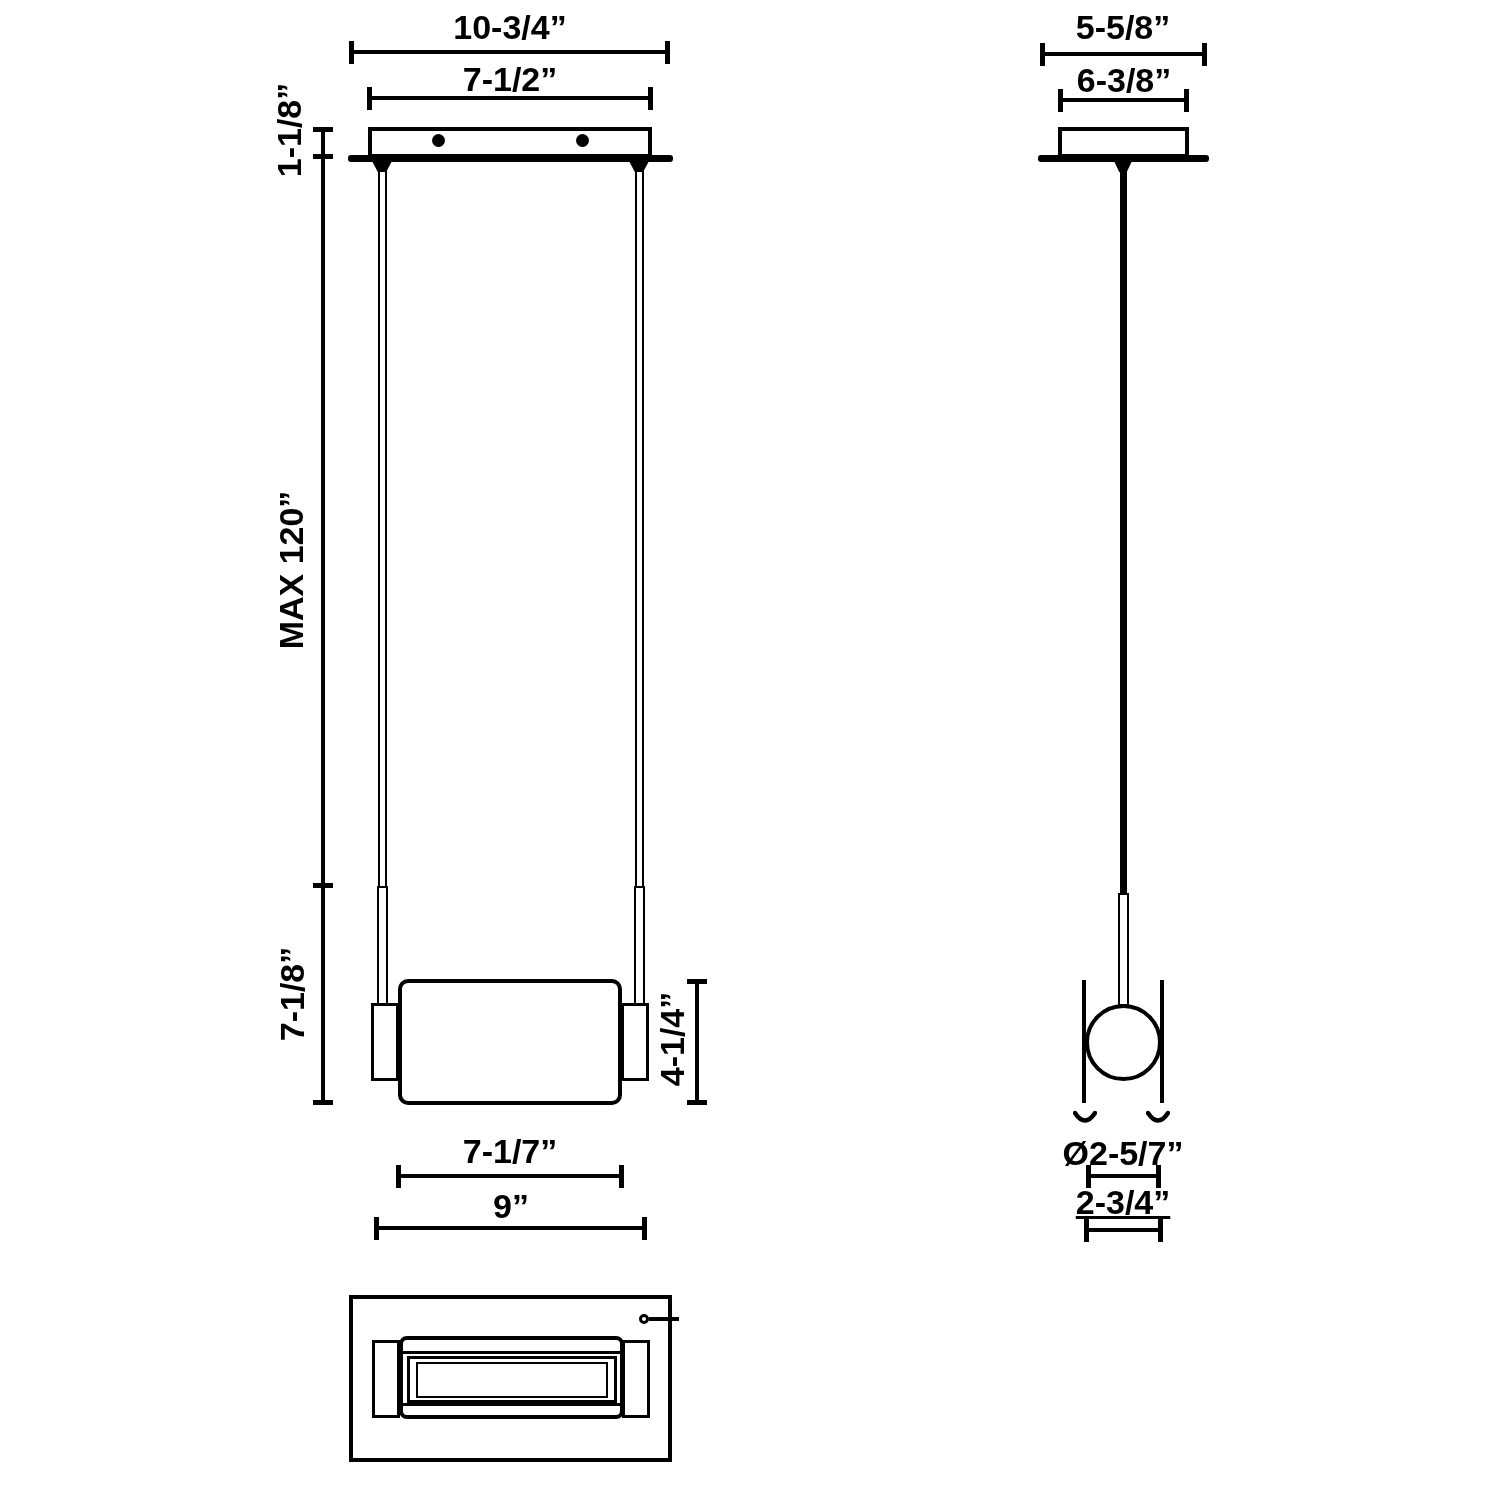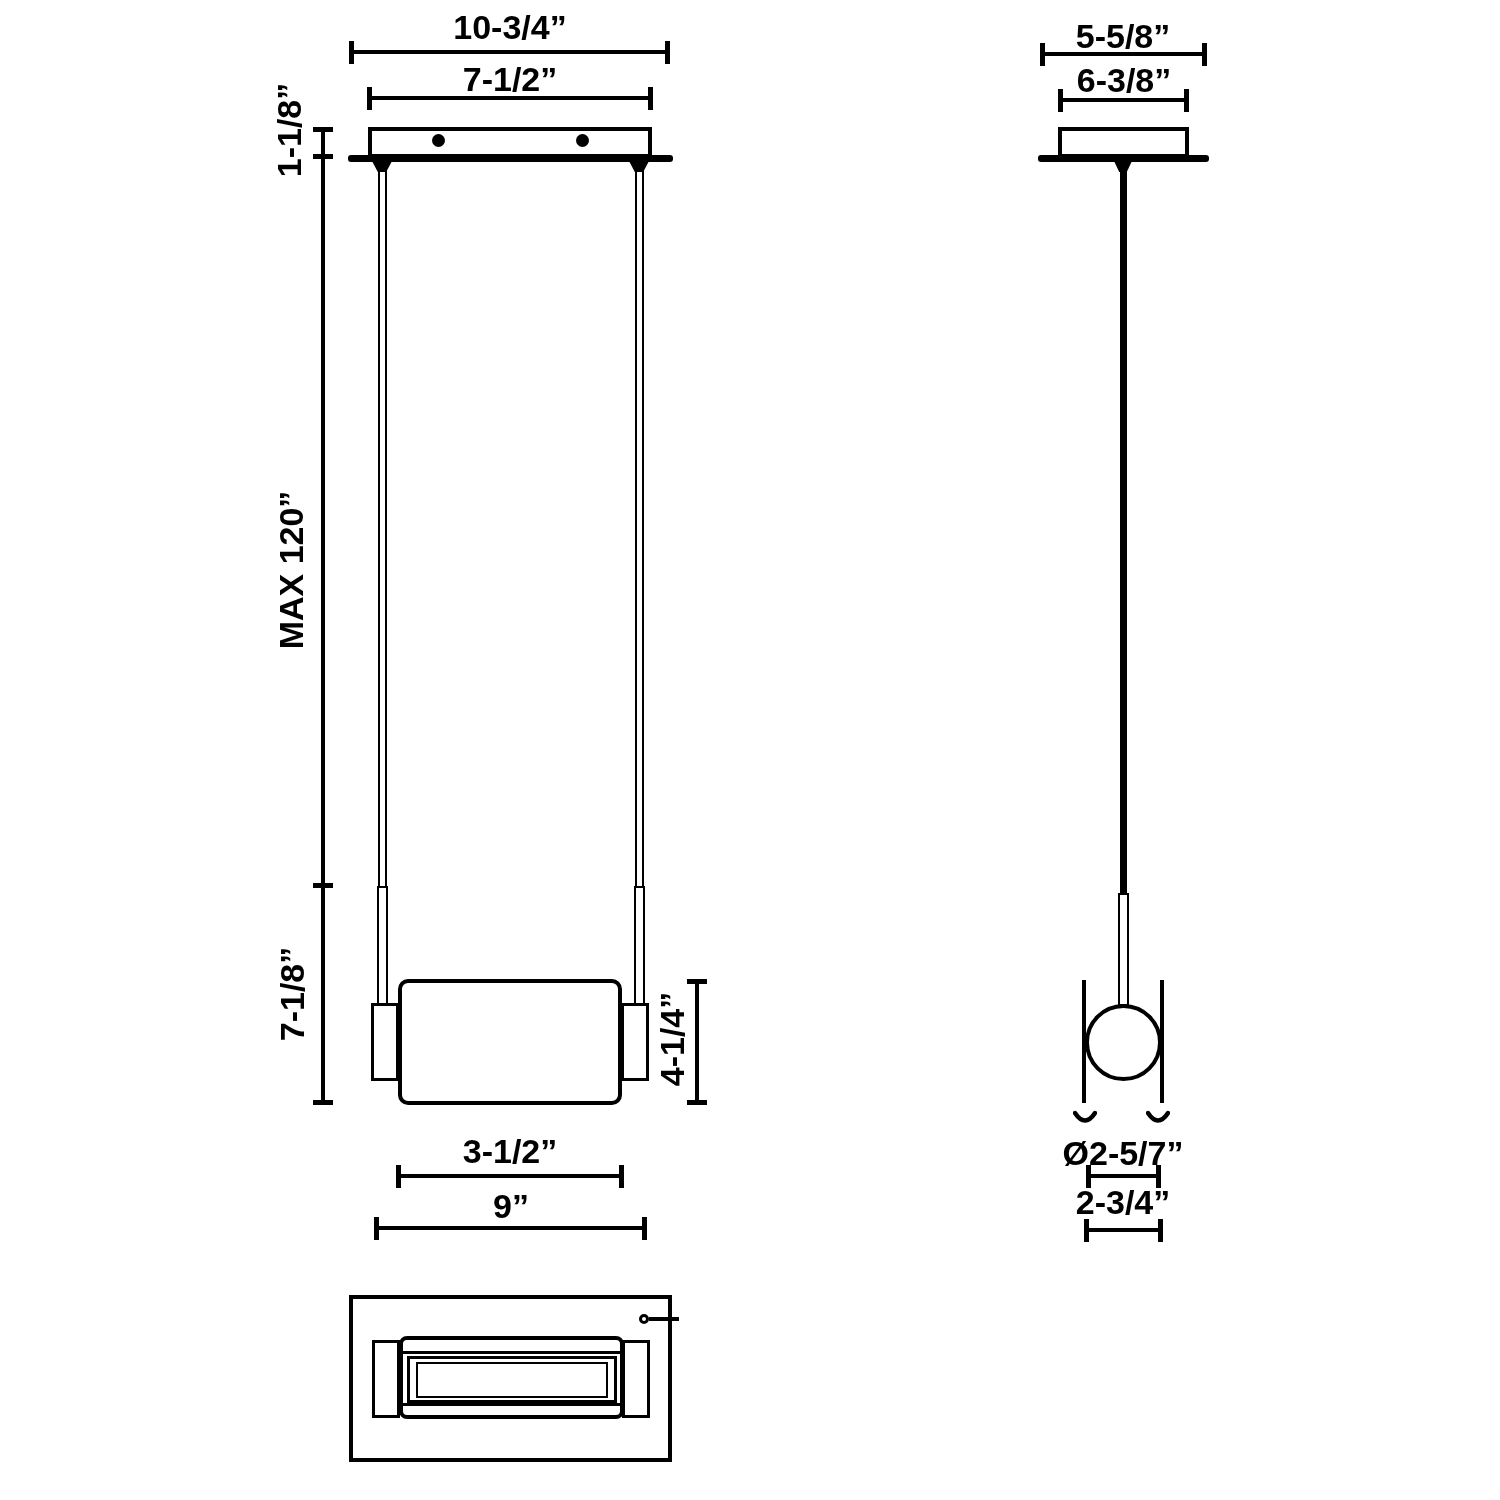--- a/index.html
+++ b/index.html
@@ -85,21 +85,21 @@
 
     <div class="lbl vert" style="left:289px;top:130px;">1-1/8”</div>
     <div class="lbl vert" style="left:291px;top:570px;">MAX 120”</div>
     <div class="lbl vert" style="left:292px;top:994px;">7-1/8”</div>
 
     <div class="vline" style="left:695px;top:982px;height:121px;"></div>
     <div class="vtick" style="left:687px;top:979px;"></div>
     <div class="vtick" style="left:687px;top:1100px;"></div>
     <div class="lbl vert" style="left:672px;top:1039px;">4-1/4”</div>
 
-    <div class="lbl" style="left:510px;top:1151px;">3-1/2”</div>
+    <div class="lbl" style="left:510px;top:1151px;">7-1/7”</div>
     <div class="hline" style="left:398px;top:1174px;width:225px;"></div>
     <div class="htick" style="left:396px;top:1165px;"></div>
     <div class="htick" style="left:619px;top:1165px;"></div>
 
     <div class="lbl" style="left:511px;top:1206px;">9”</div>
     <div class="hline" style="left:376px;top:1226px;width:270px;"></div>
     <div class="htick" style="left:374px;top:1217px;"></div>
     <div class="htick" style="left:642px;top:1217px;"></div>
   </div>
 
@@ -113,21 +113,21 @@
     <div class="rect thin" style="left:372px;top:1340px;width:28px;height:78px;"></div>
     <div class="rect thin" style="left:622px;top:1340px;width:28px;height:78px;"></div>
     <div class="hline" style="left:403px;top:1351px;width:217px;height:3px;"></div>
     <div class="hline" style="left:403px;top:1403px;width:217px;height:3px;"></div>
     <div class="rect thin" style="left:407px;top:1356px;width:210px;height:47px;"></div>
     <div class="abs" style="left:416px;top:1362px;width:192px;height:36px;border:2.5px solid #000;background:#fff;"></div>
   </div>
 
   <div class="abs" style="inset:0;">
 
-    <div class="lbl" style="left:1123px;top:36px;">5-5/8”</div>
+    <div class="lbl" style="left:1123px;top:27px;">5-5/8”</div>
     <div class="hline" style="left:1042px;top:52px;width:163px;"></div>
     <div class="htick" style="left:1040px;top:43px;"></div>
     <div class="htick" style="left:1202px;top:43px;"></div>
 
     <div class="lbl" style="left:1124px;top:80px;">6-3/8”</div>
     <div class="hline" style="left:1060px;top:98px;width:129px;"></div>
     <div class="htick" style="left:1058px;top:89px;"></div>
     <div class="htick" style="left:1184px;top:89px;"></div>
 
     <div class="rect" style="left:1058px;top:127px;width:131px;height:31px;"></div>
@@ -146,19 +146,19 @@
     </svg>
     <svg class="abs" style="left:1146px;top:1110px;" width="24" height="18">
       <path d="M2,3 Q12,18 22,3" fill="none" stroke="#000" stroke-width="4.5" stroke-linecap="round"></path>
     </svg>
 
     <div class="lbl" style="left:1123px;top:1153px;">Ø2-5/7”</div>
     <div class="hline" style="left:1088px;top:1174px;width:72px;"></div>
     <div class="htick" style="left:1086px;top:1165px;"></div>
     <div class="htick" style="left:1156px;top:1165px;"></div>
 
-    <div class="lbl" style="left:1123px;top:1202px;">2-3/4”</div>
+    <div class="lbl" style="left:1123px;top:1202px;text-decoration:underline;">2-3/4”</div>
     <div class="hline" style="left:1086px;top:1228px;width:76px;"></div>
     <div class="htick" style="left:1084px;top:1219px;"></div>
     <div class="htick" style="left:1158px;top:1219px;"></div>
   </div>
 
 </div>
 
 </body></html>

